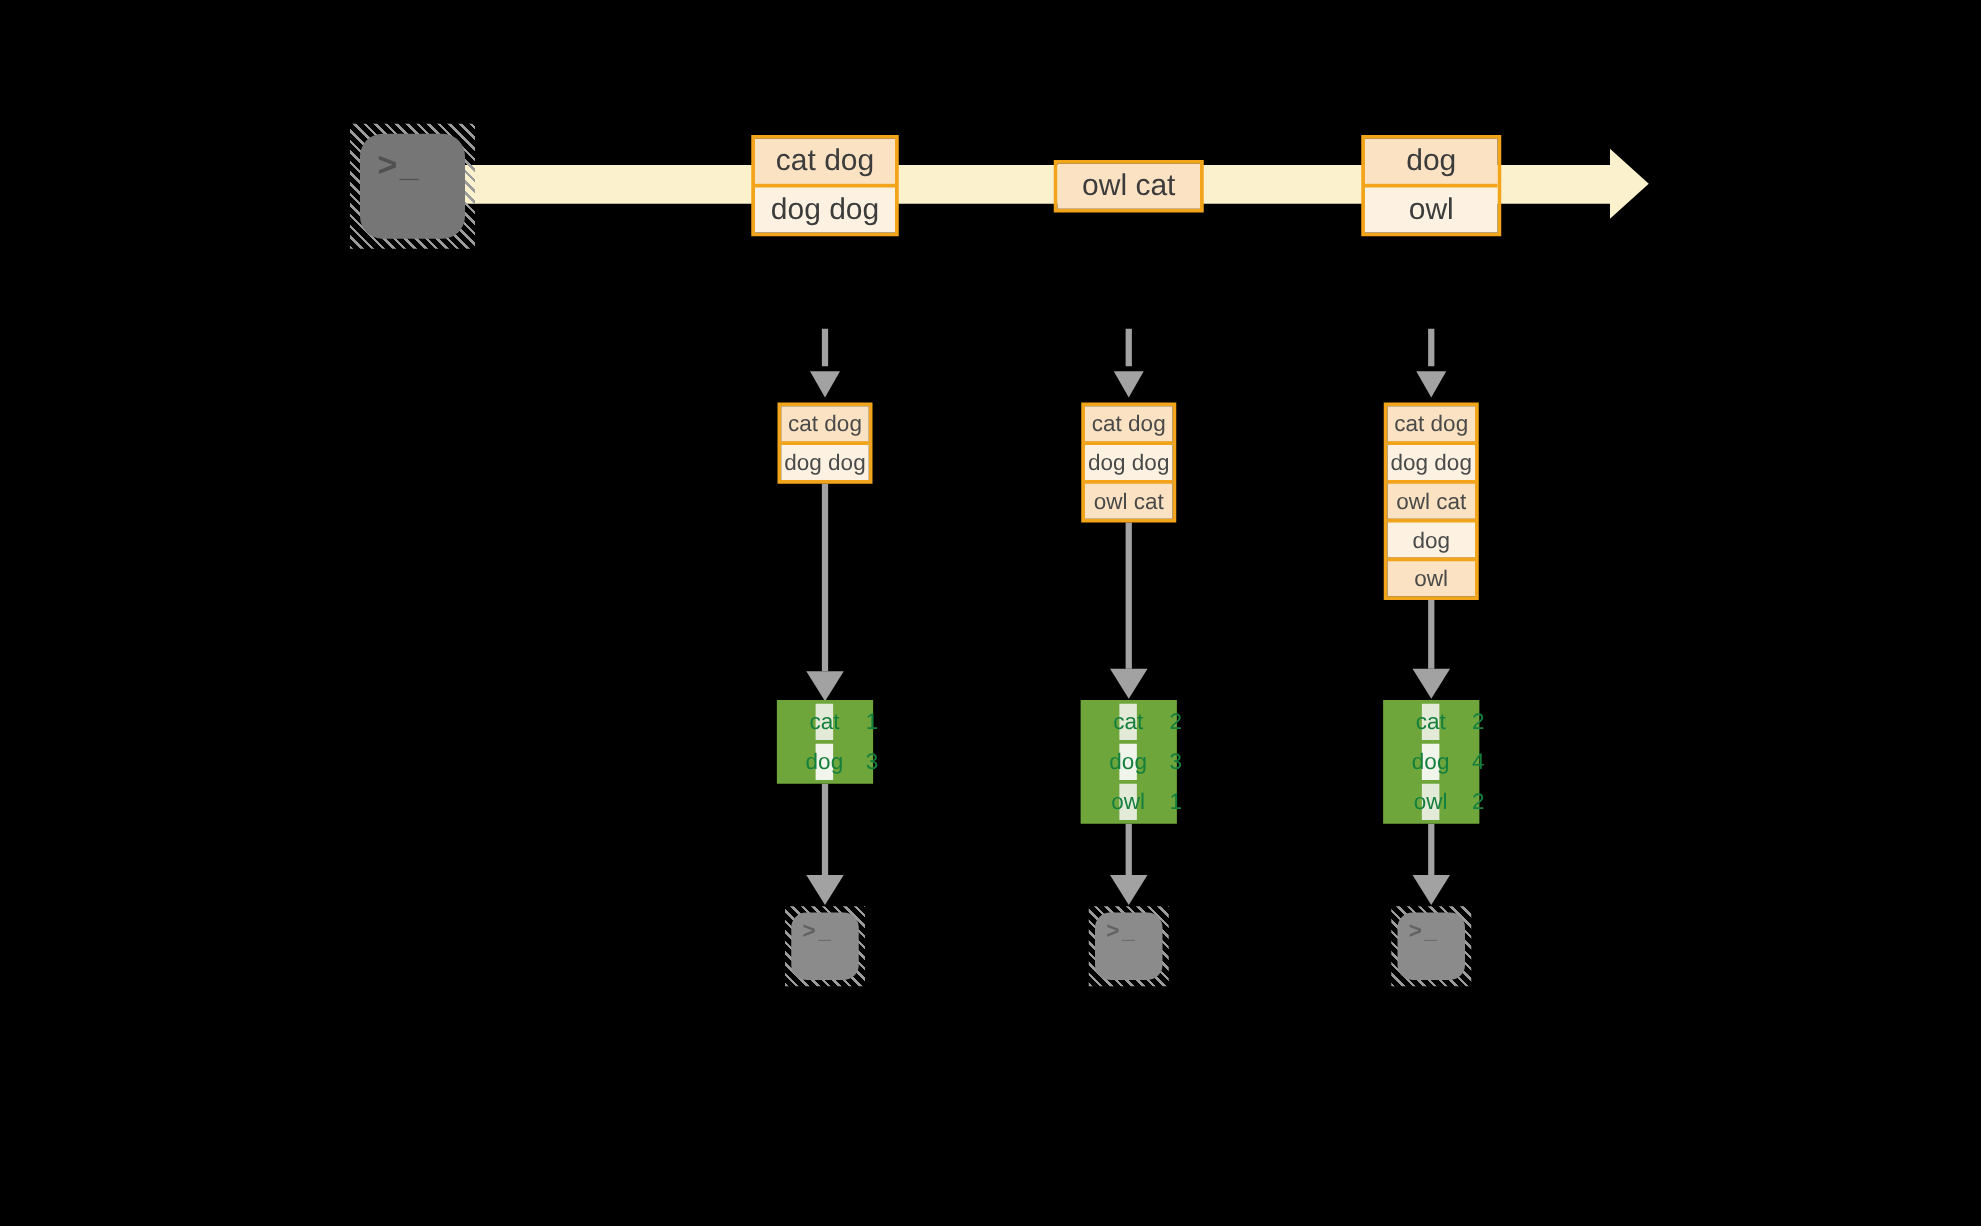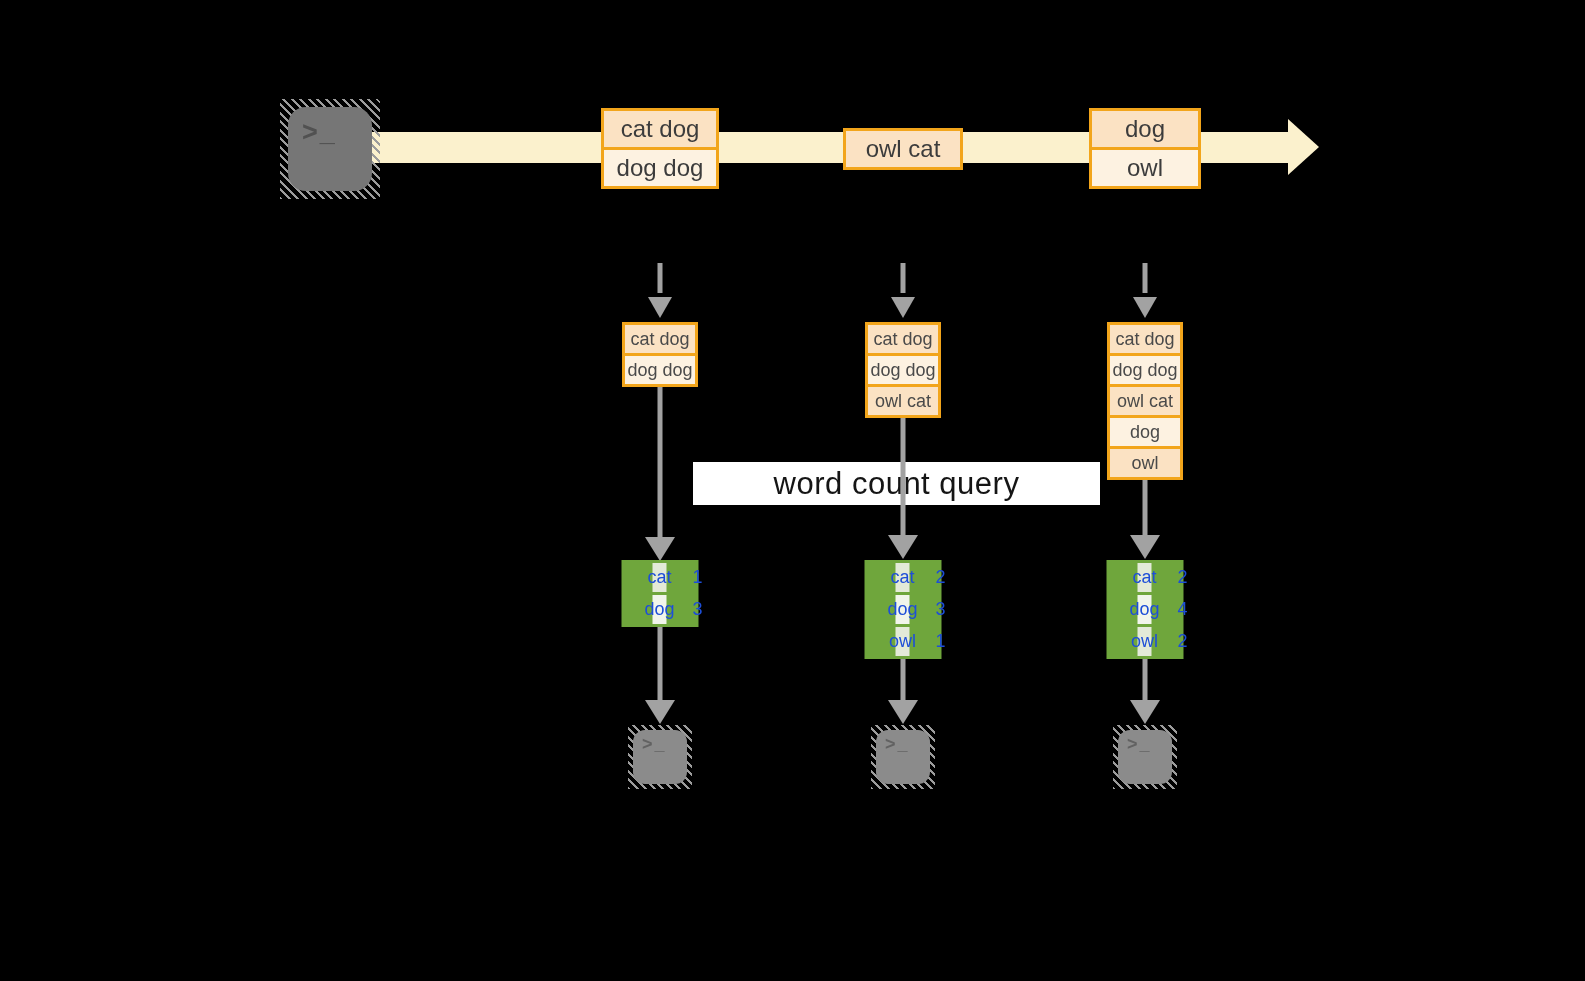--- a/index.html
+++ b/index.html
@@ -31,21 +31,21 @@
   .sbox{display:flex;flex-direction:column;border:3px solid #F2A51B;top:322px;z-index:3;}
   .sbox .cell{display:flex;align-items:center;justify-content:center;
     width:70px;height:28px;font-size:18px;color:#4A4A4A;background:#FBE2C3;}
   .sbox .cell + .cell{border-top:3px solid #F2A51B;}
   .sbox .cell:nth-child(even){background:#FDF2E1;}
 
   
   .gtable{display:grid;grid-template-columns:42px 26px;gap:3px;padding:3px;
     background:#6FA63C;top:560px;z-index:3;}
   .gtable .gcell{display:flex;align-items:center;justify-content:center;
-    height:29px;font-size:18px;color:#1d4ed8;margin-left:28px;}
+    height:29px;font-size:18px;color:#15803d;margin-left:28px;}
   .gtable .gcell:nth-child(4n+1),.gtable .gcell:nth-child(4n+2){background:#E3EAD8;}
   .gtable .gcell:nth-child(4n+3),.gtable .gcell:nth-child(4n){background:#F1F5EB;}
 
   
   .aline{width:5px;background:#A2A2A2;z-index:2;}
   .ahead{width:0;height:0;border-left:15px solid transparent;border-right:15px solid transparent;
     border-top:24px solid #A2A2A2;z-index:2;}
   .ahead-sm{border-left-width:12px;border-right-width:12px;border-top-width:21px;}
   .dash{top:263px;height:30px;}
   .dash-head{top:297px;}
@@ -116,23 +116,20 @@
     <div class="cell">owl cat</div>
   </div>
   <div class="sbox centered cx3">
     <div class="cell">cat dog</div>
     <div class="cell">dog dog</div>
     <div class="cell">owl cat</div>
     <div class="cell">dog</div>
     <div class="cell">owl</div>
   </div>
 
-  <div class="query-band">
-    <span>word count query</span>
-  </div>
 
   <div class="aline mid1 centered cx1"></div>
   <div class="ahead mid1-head centered cx1"></div>
   <div class="aline mid2 centered cx2"></div>
   <div class="ahead mid2-head centered cx2"></div>
   <div class="aline mid3 centered cx3"></div>
   <div class="ahead mid3-head centered cx3"></div>
 
   <div class="gtable centered cx1">
     <div class="gcell">cat</div>

